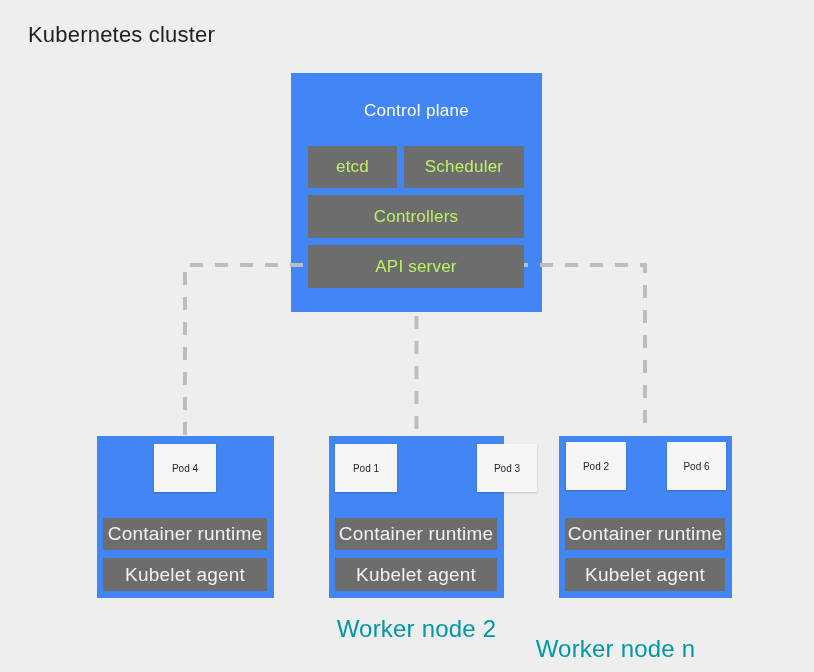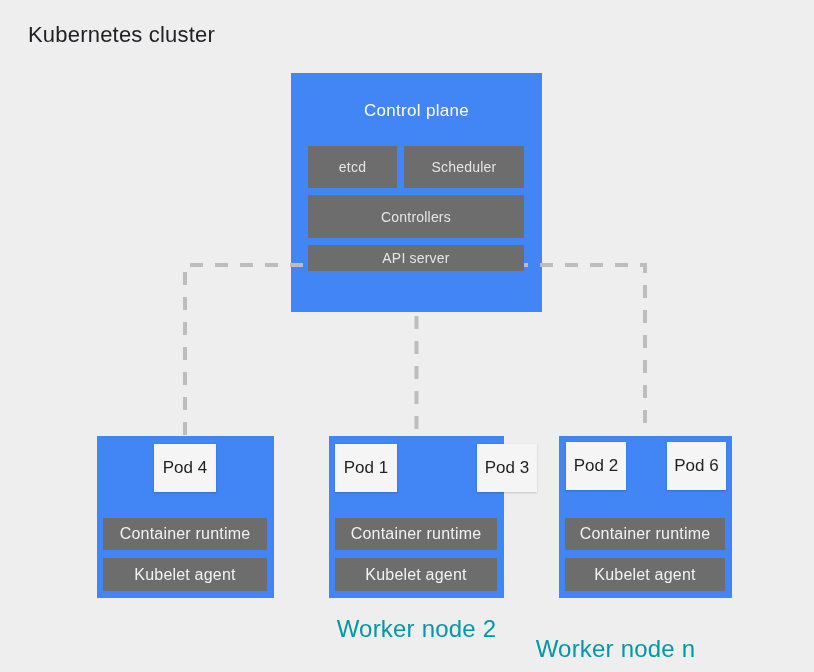--- a/index.html
+++ b/index.html
@@ -39,31 +39,31 @@
     width: 100%;
     text-align: center;
     font-size: 17px;
     line-height: 28px;
     color: #ffffff;
     letter-spacing: 0.3px;
   }
   .comp {
     position: absolute;
     background: var(--component-gray, #6d6d6d);
-    color: #e5e5e5;
-    font-size: 14px;
+    color: #bef264;
+    font-size: 17px;
     display: flex;
     align-items: center;
     justify-content: center;
     letter-spacing: 0.2px;
   }
   .comp.etcd        { left: 17px;  top: 73px;  width: 89px;  height: 42px; }
   .comp.scheduler   { left: 113px; top: 73px;  width: 120px; height: 42px; }
   .comp.controllers { left: 17px;  top: 122px; width: 216px; height: 43px; }
-  .comp.api-server  { left: 17px;  top: 172px; width: 216px; height: 26px; z-index: 2; }
+  .comp.api-server  { left: 17px;  top: 172px; width: 216px; height: 43px; z-index: 2; }
 
   
   .connectors {
     position: absolute;
     left: 0;
     top: 0;
     pointer-events: none;
   }
 
   
@@ -77,39 +77,39 @@
   .worker-node.n1 { left: 97px;  width: 177px; }
   .worker-node.n2 { left: 329px; width: 175px; }
   .worker-node.n3 { left: 559px; width: 173px; }
 
   .pod {
     position: absolute;
     top: 8px;
     height: 48px;
     background: var(--pod-white, #f5f5f5);
     color: #1f1f1f;
-    font-size: 17px;
+    font-size: 10px;
     display: flex;
     align-items: center;
     justify-content: center;
     box-shadow: 0 1px 2px rgba(0,0,0,0.18);
   }
   .n1 .pod-a { left: 57px;  width: 62px; }
   .n2 .pod-a { left: 6px;   width: 62px; }
   .n2 .pod-b { left: 107px; width: 60px; margin-left: 41px; }
   .n3 .pod-a { left: 7px;   width: 60px; top: 6px; }
   .n3 .pod-b { left: 108px; width: 59px; top: 6px; }
 
   .bar {
     position: absolute;
     left: 6px;
     right: 7px;
     background: var(--component-gray, #6d6d6d);
     color: #f2f2f2;
-    font-size: 16px;
+    font-size: 19px;
     display: flex;
     align-items: center;
     justify-content: center;
     letter-spacing: 0.2px;
   }
   .bar.runtime { top: 82px;  height: 32px; }
   .bar.kubelet { top: 122px; height: 33px; }
 
   .worker-label {
     position: absolute;

